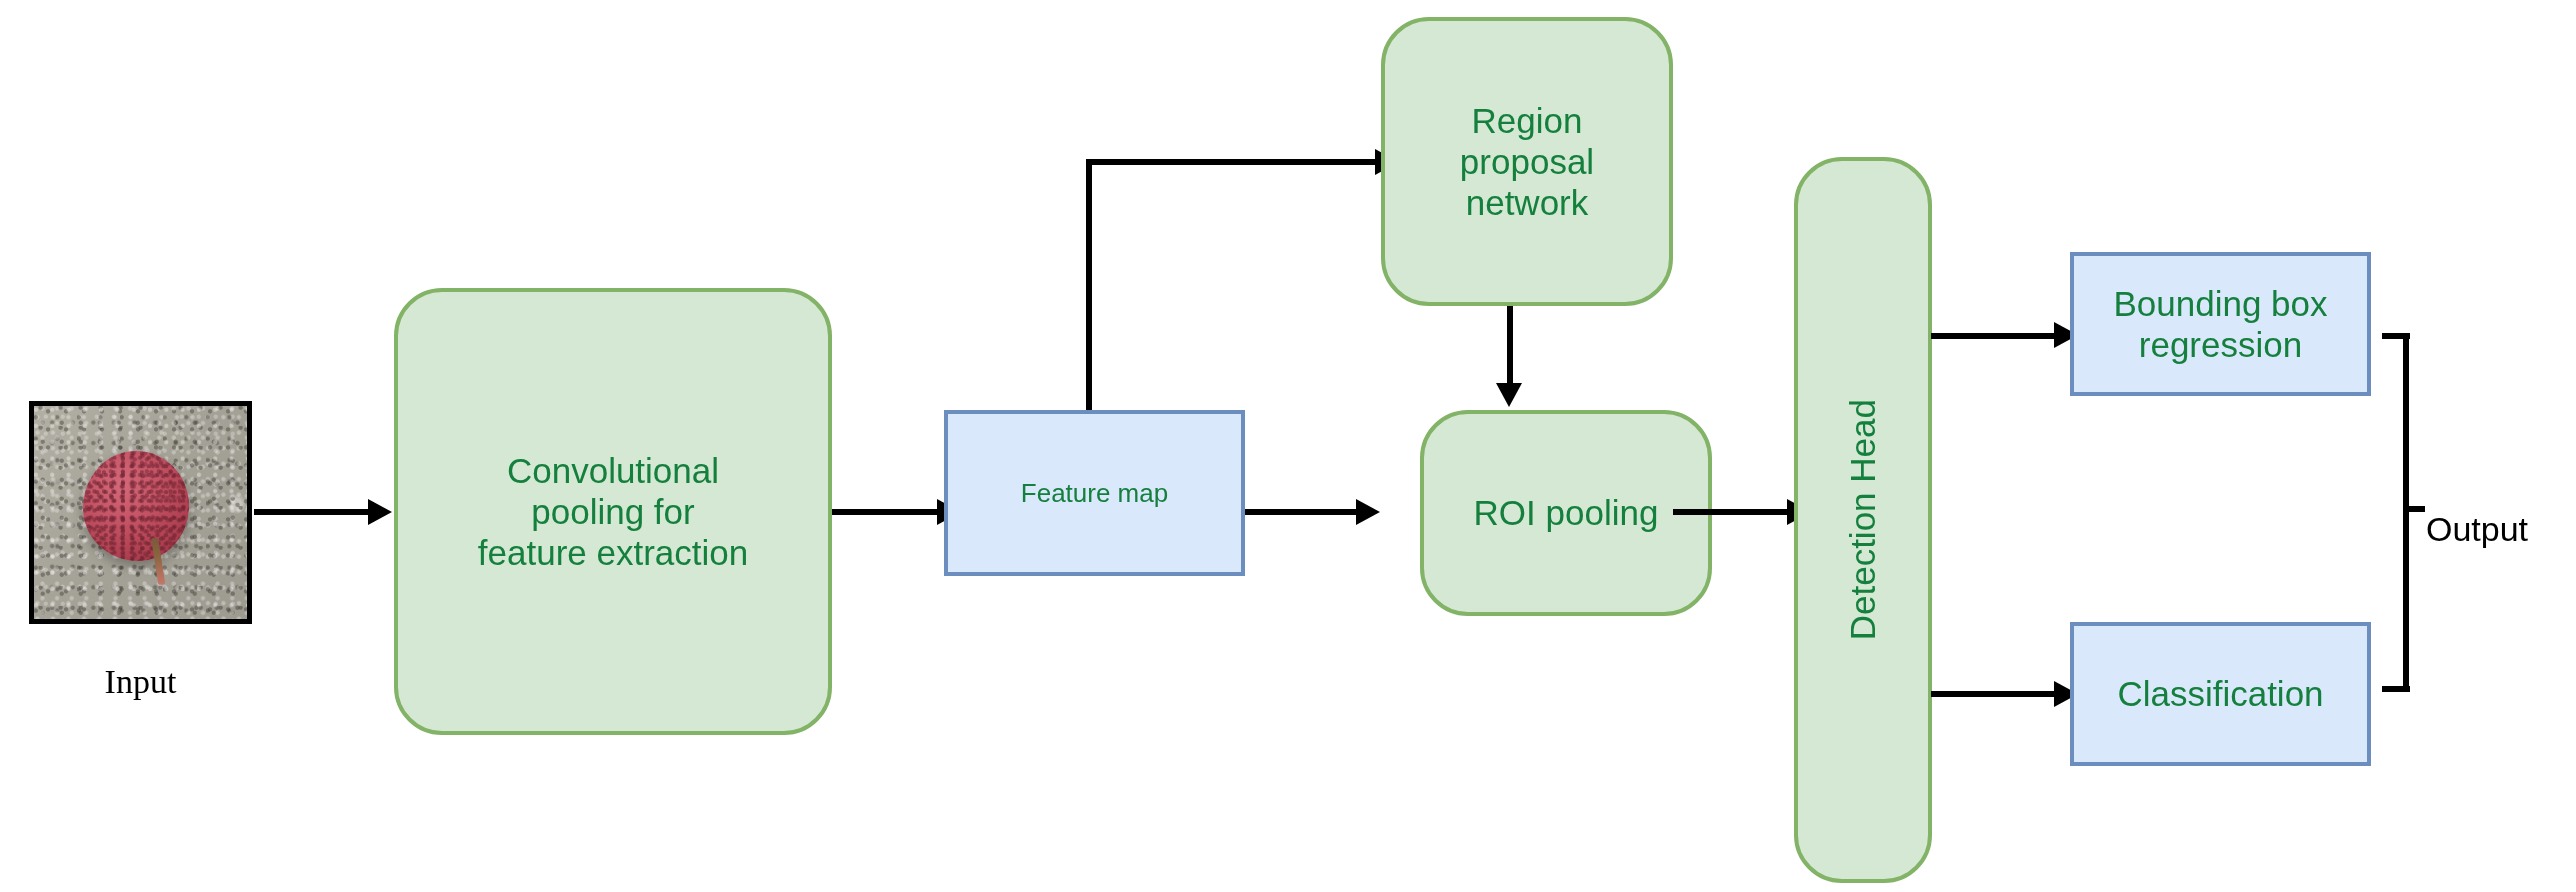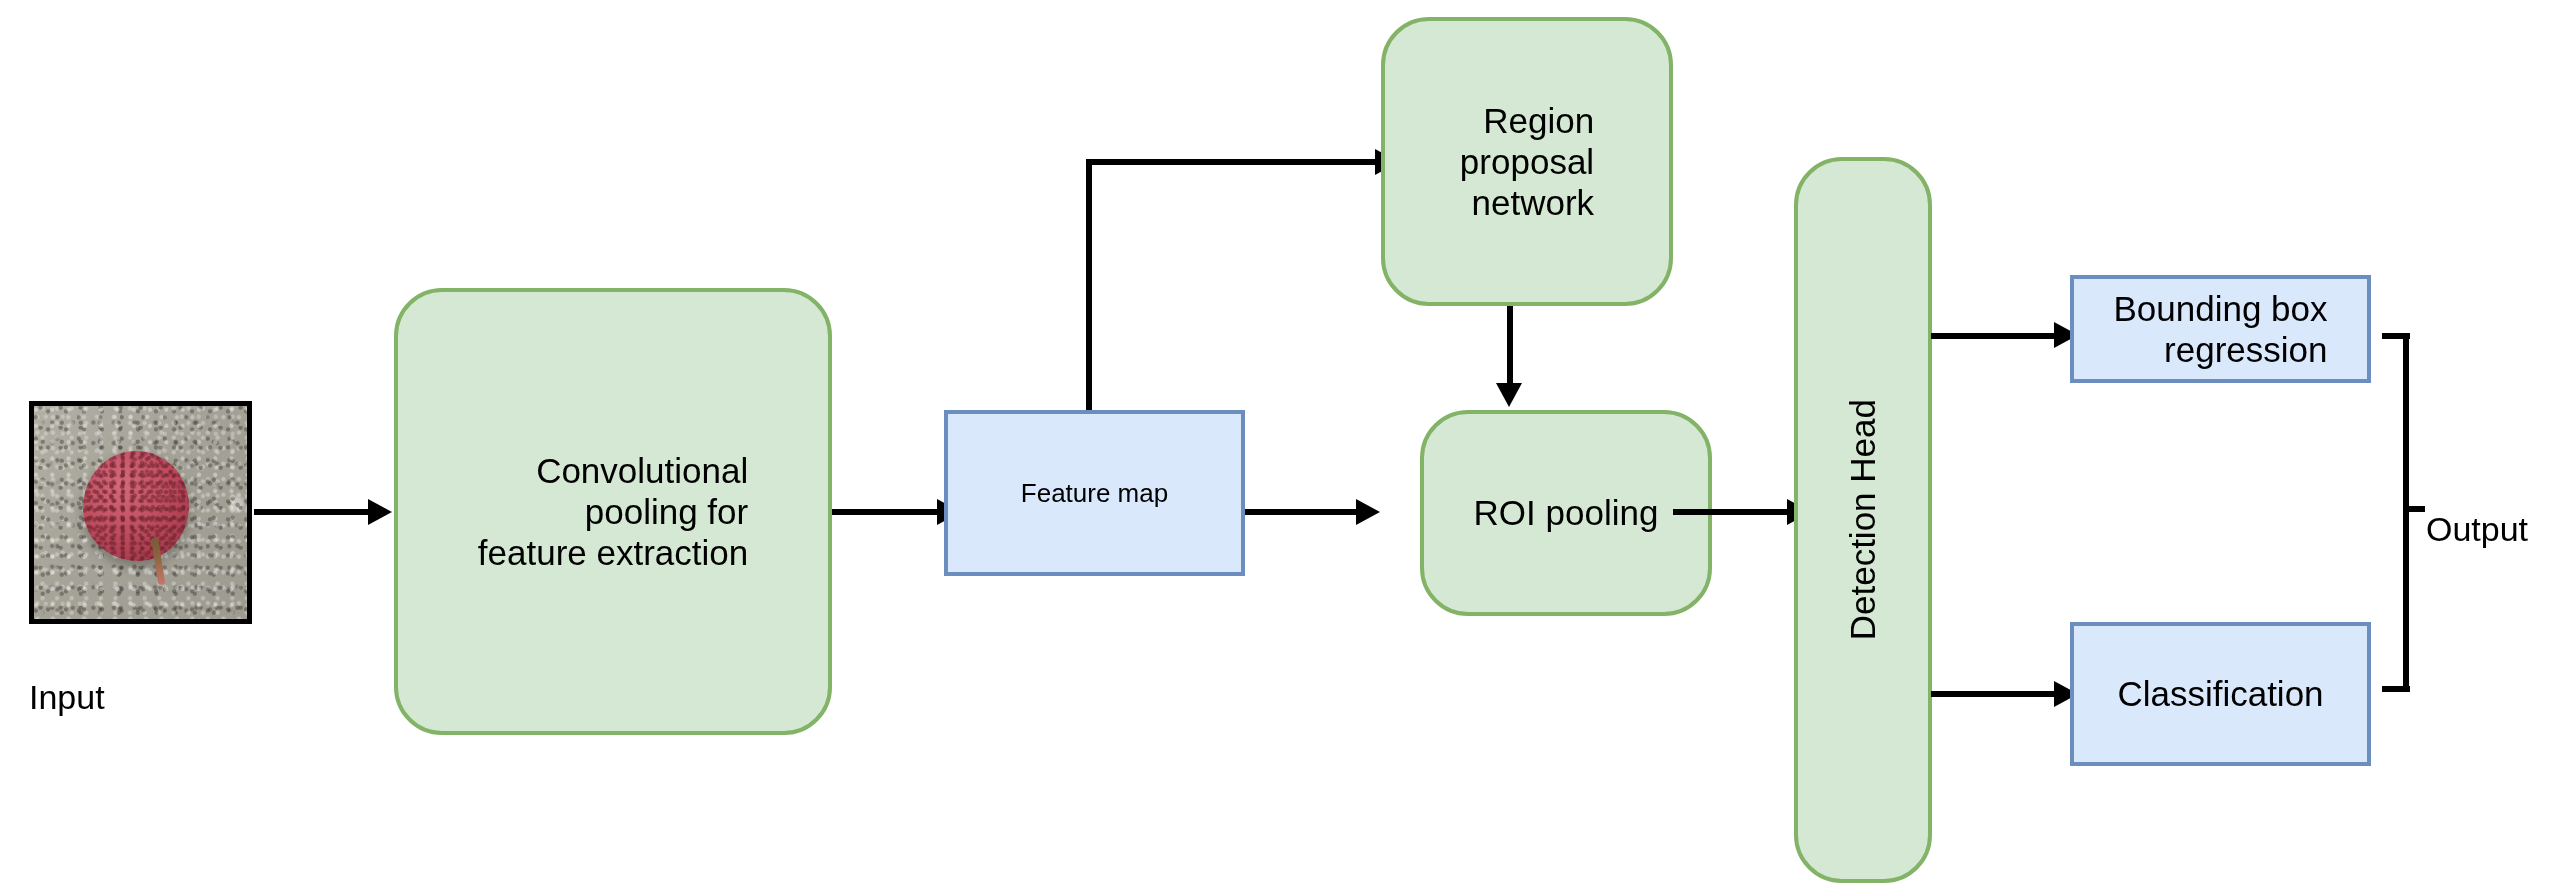--- a/index.html
+++ b/index.html
@@ -16,22 +16,22 @@
     height: 892px;
     background: #ffffff;
     overflow: hidden;
   }
   .node {
     position: absolute;
     box-sizing: border-box;
     display: flex;
     align-items: center;
     justify-content: center;
-    text-align: right;
-    color: #000000;
+    text-align: center;
+    color: #15803d;
     line-height: 1.18;
     white-space: pre-line;
   }
   .green {
     background: #d5e8d4;
     border: 4.3px solid #82b366;
     border-radius: 48px;
   }
   .blue {
     background: #dae8fc;
@@ -133,21 +133,21 @@
 </head>
 <body>
 
 <div id="canvas">
 
   <div id="input-photo" style="left:29px; top:401px; width:223px; height:223px;">
     <div class="bgtex"></div>
     <div class="fruit"></div>
     <div class="stem"></div>
   </div>
-  <div class="label-plain" style="left:29px; top:658px; width:223px; text-align:left; font-size:34px;">Input</div>
+  <div class="label-plain" style="left:29px; top:643px; width:223px; text-align:center; font-size:34px;font-family:Liberation Serif, serif;">Input</div>
 
   <div class="hline" style="left:254px; top:509px; width:116px; height:6px;"></div>
   <div class="arrow-r" style="left:368px; top:499px;"></div>
 
   <div class="node green" style="left:394px; top:288px; width:438px; height:447px; font-size:35px;">Convolutional
 pooling for
 feature extraction</div>
 
   <div class="hline" style="left:832px; top:509px; width:107px; height:6px;"></div>
   <div class="arrow-r" style="left:937px; top:499px;"></div>
@@ -176,21 +176,21 @@
   <div class="node green" style="left:1794px; top:157px; width:138px; height:726px;">
     <span class="rot-label" style="font-size:35px;">Detection Head</span>
   </div>
 
   <div class="hline" style="left:1931px; top:333px; width:125px; height:6px;"></div>
   <div class="arrow-r" style="left:2054px; top:322px;"></div>
 
   <div class="hline" style="left:1931px; top:691px; width:125px; height:6px;"></div>
   <div class="arrow-r" style="left:2054px; top:681px;"></div>
 
-  <div class="node blue" style="left:2070px; top:275px; width:301px; height:108px; font-size:35px;">Bounding box
+  <div class="node blue" style="left:2070px; top:252px; width:301px; height:144px; font-size:35px;">Bounding box
 regression</div>
 
   <div class="node blue" style="left:2070px; top:622px; width:301px; height:144px; font-size:35px;">Classification</div>
 
   <div class="hline" style="left:2382px; top:333px; width:27.5px; height:6px;"></div>
   <div class="vline" style="left:2403px; top:333px; width:6px; height:359px;"></div>
   <div class="hline" style="left:2382px; top:686px; width:27.5px; height:6px;"></div>
   <div class="hline" style="left:2403px; top:506px; width:22.3px; height:6px;"></div>
   <div class="label-plain" style="left:2426px; top:490px; font-size:34px;">Output</div>
 

